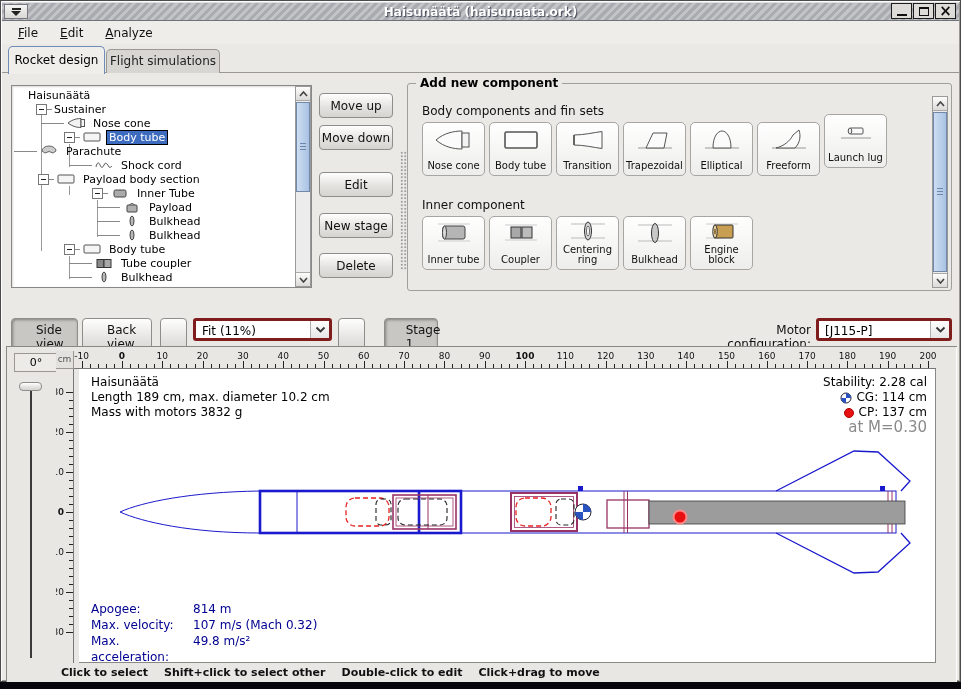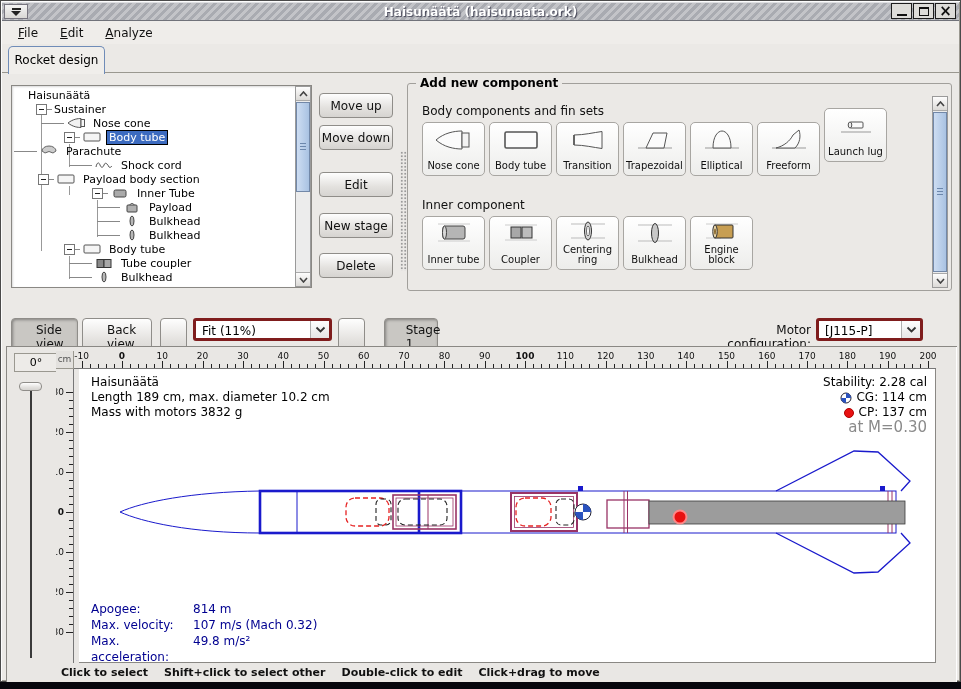--- a/index.html
+++ b/index.html
@@ -126,20 +126,21 @@
   </div>
 
   <div class="menubar">
     <span class="mi">File</span>
     <span class="mi">Edit</span>
     <span class="mi">Analyze</span>
   </div>
 
   <div class="tabrow">
     <div class="tab active">Rocket design</div>
+    <div class="tab inactive">Flight simulations</div>
   </div>
 
   <div class="tree-panel">
     <div class="tree-rows">
       <div class="tvline" style="left:27px;top:26px;height:137px"></div>
       <div class="tvline" style="left:55px;top:56px;height:23px"></div>
       <div class="tvline" style="left:55px;top:98px;height:9px"></div>
       <div class="tvline" style="left:83px;top:112px;height:37px"></div>
       <div class="tvline" style="left:55px;top:168px;height:23px"></div>
 
@@ -340,21 +341,21 @@
         </svg>
         <span class="clabel">Elliptical</span>
       </div>
     <div class="comp-btn" style="left:349px;top:38px">
         <svg width="42" height="28">
           <line x1="4" y1="22" x2="38" y2="22" stroke="#999"></line>
           <path d="M8,22 C16,20 22,15 25,9 L31,4 C33,10 32,17 27,22 Z" fill="#fbfbfb" stroke="#555"></path>
         </svg>
         <span class="clabel">Freeform</span>
       </div>
-    <div class="comp-btn" style="left:416px;top:24px">
+    <div class="comp-btn" style="left:416px;top:30px">
         <svg width="42" height="28">
           <line x1="6" y1="20" x2="36" y2="20" stroke="#999"></line>
           <rect x="15" y="10" width="13" height="6" rx="1" fill="#fbfbfb" stroke="#555"></rect>
           <ellipse cx="15" cy="13" rx="1.8" ry="3" fill="#eee" stroke="#555"></ellipse>
         </svg>
         <span class="clabel">Launch lug</span>
       </div>
 
     <div class="sec-label" style="top:114px">Inner component</div>
 
@@ -441,21 +442,21 @@
   <div class="btn3d vt-btn" style="left:337px;width:27px">
       <svg width="19" height="19">
         <circle cx="8" cy="8" r="5.5" fill="#f4f6fa" stroke="#33406a" stroke-width="1.4"></circle>
         <line x1="5.5" y1="8" x2="10.5" y2="8" stroke="#2244bb" stroke-width="1.5"></line>
         <line x1="8" y1="5.5" x2="8" y2="10.5" stroke="#2244bb" stroke-width="1.5"></line>
         <line x1="12.5" y1="12.5" x2="17" y2="17" stroke="#33406a" stroke-width="2.2" stroke-linecap="round"></line>
       </svg>
     </div>
   <div class="btn3d vt-btn pressed" style="left:383px;width:54px">Stage 1</div>
   <div class="mc-label" style="left:690px;width:120px;text-align:right">Motor configuration:</div>
-  <div class="combo" style="left:815px;top:317px;width:107px">
+  <div class="combo" style="left:815px;top:317px;width:136px">
     <span class="val">[J115-P]</span>
     <span class="arrow">
         <svg width="11" height="8">
           <path d="M1.5,1.5 L5.5,5.5 L9.5,1.5" fill="none" stroke="#333" stroke-width="1.8"></path>
         </svg>
       </span>
   </div>
 
   <div class="draw-panel">
     <div class="rot-box">0°</div>

